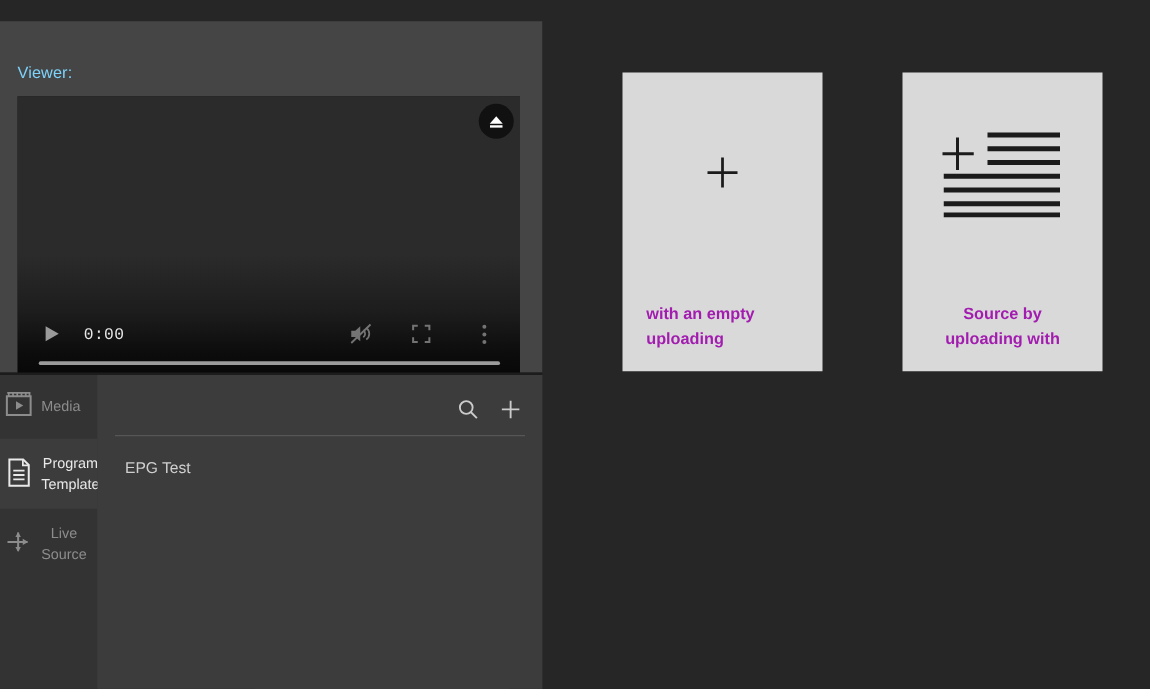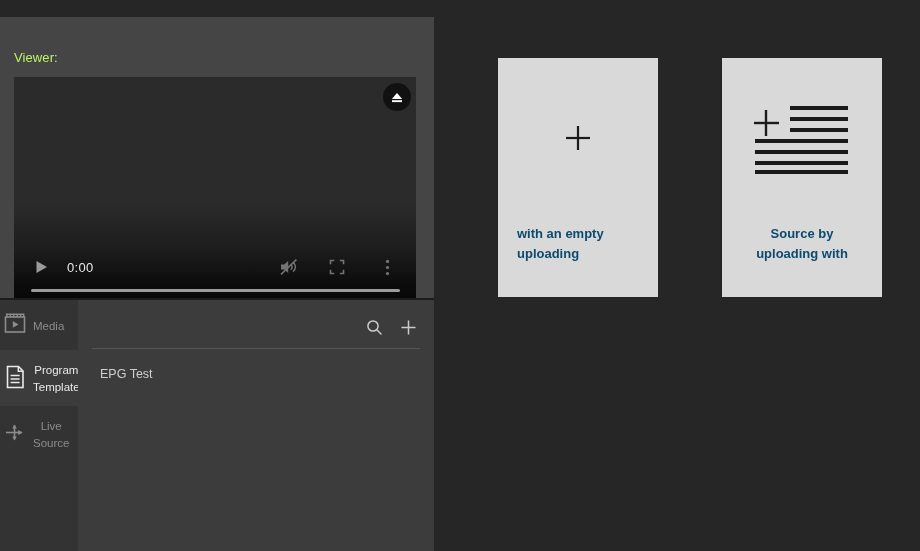--- a/index.html
+++ b/index.html
@@ -32,21 +32,21 @@
   .viewer-panel {
     position: absolute;
     left: 0; top: 17px;
     width: 434px; height: 281px;
     background: #454545;
   }
   .viewer-label {
     position: absolute;
     left: 14px; top: 33px;
     font-size: 13px;
-    color: #bef264;
+    color: #7dd3fc;
     letter-spacing: .1px;
   }
   .video-shell {
     position: absolute;
     left: 14px; top: 60px;
     width: 402px; height: 229px;
     background: #1b1b1b;
     overflow: hidden;
   }
   .video-stage {
@@ -85,21 +85,21 @@
   .vc-play {
     margin-left: 19px;
     width: 16px; height: 16px;
     display: flex; align-items: center; justify-content: center;
     cursor: pointer;
   }
   .vc-time {
     margin-left: 18px;
     color: #e8e8e8;
     font-size: 13px;
-    font-family: Liberation Sans, sans-serif;
+    font-family: Liberation Mono, monospace;
     letter-spacing: .3px;
   }
   .vc-spacer { flex: 1; }
   .vc-icon {
     width: 22px; height: 22px;
     display: flex; align-items: center; justify-content: center;
     cursor: pointer;
     opacity: .78;
   }
   .vc-mute { margin-right: 26px; }
@@ -215,25 +215,25 @@
     position: absolute;
     left: 0; right: 0; top: 0;
     height: 160px;
     display: flex;
     align-items: center;
     justify-content: center;
   }
   .card-text {
     position: absolute;
     left: 19px; right: 14px;
-    top: 166px;
+    top: 183px;
     font-size: 13px;
     font-weight: bold;
     line-height: 20px;
-    color: #0c4a6e;
+    color: #a21caf;
   }
   .card-upload .card-text { left: 10px; right: 10px; text-align: center; }
 
   .upload-art {
     position: relative;
     width: 100px; height: 72px;
   }
 </style>
 </head>
 <body>

